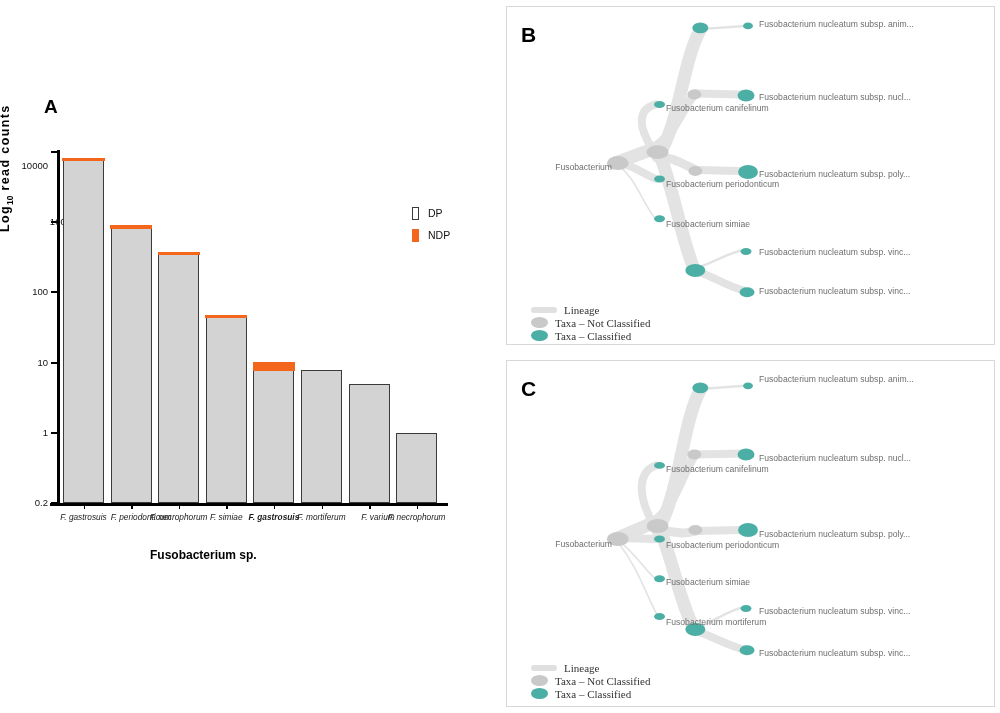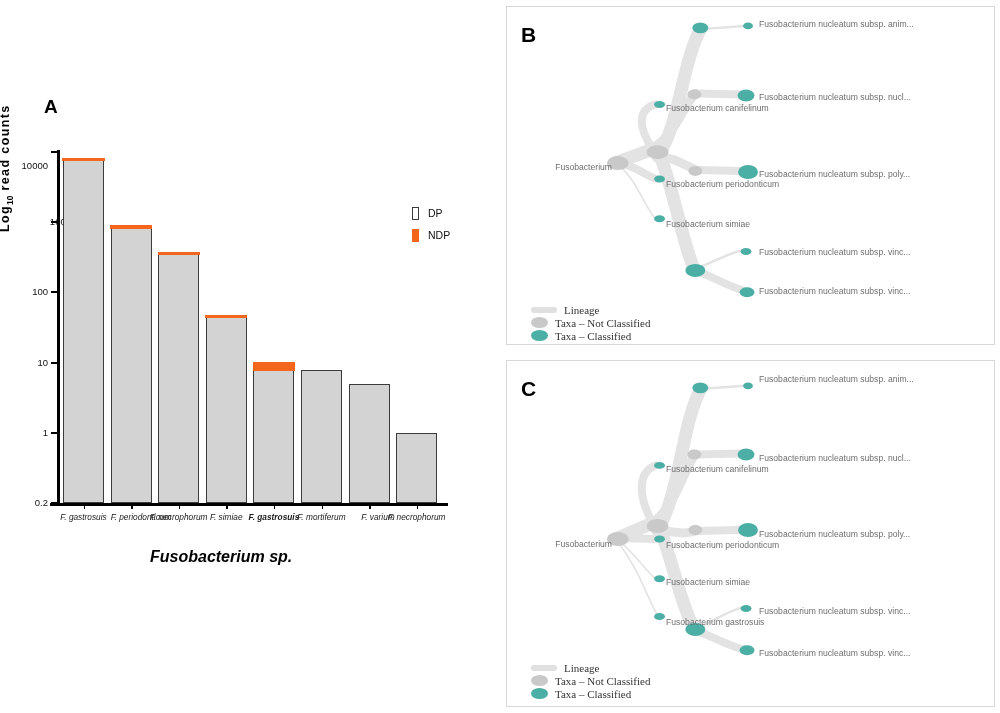--- a/index.html
+++ b/index.html
@@ -24,22 +24,22 @@
   .xtick{position:absolute;top:503px;width:1.6px;height:6px;background:#000;}
   .xtick-label{position:absolute;top:512px;font-size:8.3px;font-style:italic;
                font-family:"Liberation Sans",sans-serif;color:#1a1a1a;
                white-space:nowrap;text-align:center;}
 
   #y-axis-title{position:absolute;left:-2px;top:232px;width:200px;
      transform:rotate(-90deg);transform-origin:0 0;
      font-size:12.5px;font-weight:bold;letter-spacing:1.4px;
      font-family:"Liberation Sans",sans-serif;white-space:nowrap;}
   #y-axis-title sub{font-size:8.5px;letter-spacing:0;}
-  #x-axis-title{position:absolute;left:150px;top:548px;font-size:16px;font-weight:bold;
-     font-style:italic;font-family:"Liberation Sans",sans-serif;white-space:nowrap;}
+  #x-axis-title{position:absolute;left:150px;top:548px;font-size:12px;font-weight:bold;
+     font-family:"Liberation Sans",sans-serif;white-space:nowrap;}
 
   #bar-legend{position:absolute;left:412px;top:202px;}
   .leg-row{display:flex;align-items:center;height:22px;}
   .leg-swatch{width:7px;height:13px;box-sizing:border-box;margin-right:9px;}
   .leg-swatch.dp{background:#ffffff;border:1.8px solid #3b3b3b;}
   .leg-swatch.ndp{background:#f4661b;border:none;}
   .leg-text{font-size:10.5px;font-family:"Liberation Sans",sans-serif;color:#111;}
 
   
   .tree-panel{position:absolute;left:506px;width:489px;
@@ -263,21 +263,21 @@
 
   <div id="tree-c-labels">
       <div class="node-label" style="top: 178px; left: 0px; width: 105px; text-align: right;">Fusobacterium</div>
       <div class="node-label" style="top: 13px; left: 252px;">Fusobacterium nucleatum subsp. anim...</div>
       <div class="node-label" style="top: 92px; left: 252px;">Fusobacterium nucleatum subsp. nucl...</div>
       <div class="node-label" style="top: 103px; left: 159px;">Fusobacterium canifelinum</div>
       <div class="node-label" style="top: 168px; left: 252px;">Fusobacterium nucleatum subsp. poly...</div>
       <div class="node-label" style="top: 179px; left: 159px;">Fusobacterium periodonticum</div>
       <div class="node-label" style="top: 216px; left: 159px;">Fusobacterium simiae</div>
       <div class="node-label" style="top: 245px; left: 252px;">Fusobacterium nucleatum subsp. vinc...</div>
-      <div class="node-label" style="top: 256px; left: 159px;">Fusobacterium gastrosuis</div>
+      <div class="node-label" style="top: 256px; left: 159px;">Fusobacterium mortiferum</div>
       <div class="node-label" style="top: 287px; left: 252px;">Fusobacterium nucleatum subsp. vinc...</div>
     </div>
   <div class="tree-legend" id="tree-c-legend" style="top:300px;">
       <div class="tl-row">
         <span class="tl-line"></span>
         <span class="tl-text">Lineage</span>
       </div>
       <div class="tl-row">
         <span class="tl-dot grey"></span>
         <span class="tl-text">Taxa – Not Classified</span>

